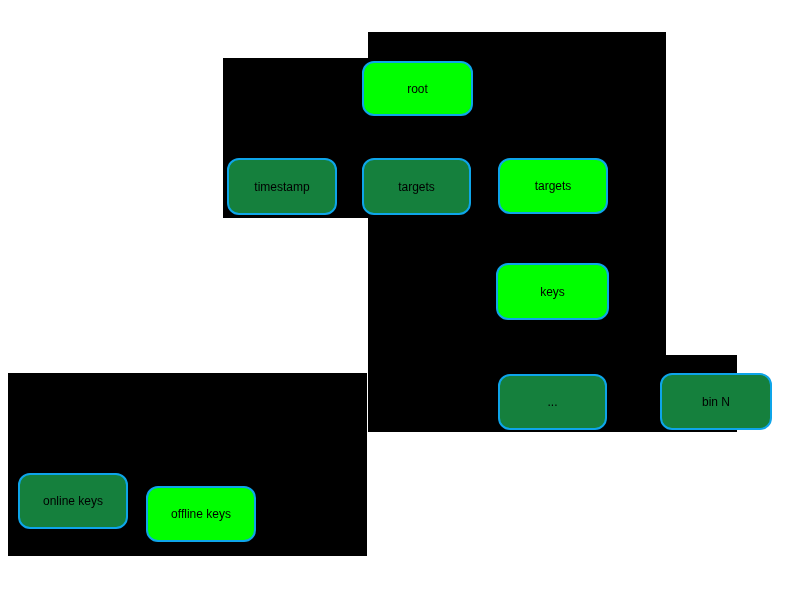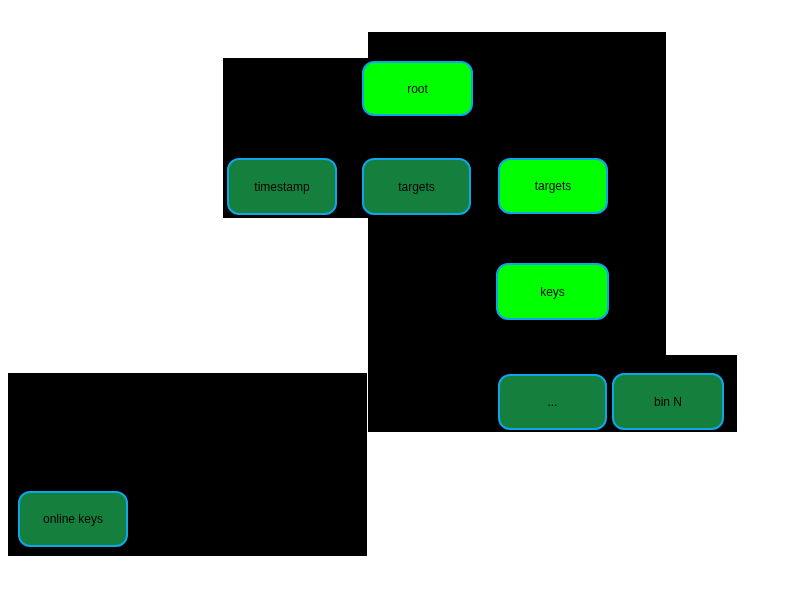--- a/index.html
+++ b/index.html
@@ -39,22 +39,22 @@
   #bins-wrap{position:absolute;left:496px;top:263px;width:113px;height:57px;}
   #bins-wrap .dash-outline{
     position:absolute;inset:0;
     border:2px dashed #000000;
     box-sizing:border-box;
   }
   #bins-wrap .node{position:absolute;inset:0;}
 
   #node-bin1{left:365px;top:374px;width:111px;height:56px;}
   #node-bin-ellipsis{left:498px;top:374px;width:109px;height:56px;}
-  #node-binN{left:612px;top:373px;width:112px;height:57px;text-align:center;}
-  #node-online-keys{left:18px;top:491px;width:110px;height:56px;}
+  #node-binN{left:660px;top:373px;width:112px;height:57px;text-align:center;}
+  #node-online-keys{left:18px;top:473px;width:110px;height:56px;}
   #node-offline-keys{left:146px;top:486px;width:110px;height:56px;}
 </style>
 </head>
 <body>
 
 <div class="canvas">
 
   <div class="panel" id="panel-column"></div>
   <div class="panel" id="panel-bin-strip"></div>
   <div class="panel" id="panel-timestamp"></div>
@@ -73,14 +73,15 @@
     <div class="node green">keys</div>
   </div>
 
 
   <div class="node red" id="node-bin-ellipsis">...</div>
 
   <div class="node red" id="node-binN">bin N</div>
 
   <div class="node red" id="node-online-keys">online keys</div>
 
+  <div class="node green" id="node-offline-keys">offline keys</div>
 
 </div>
 
 </body></html>

